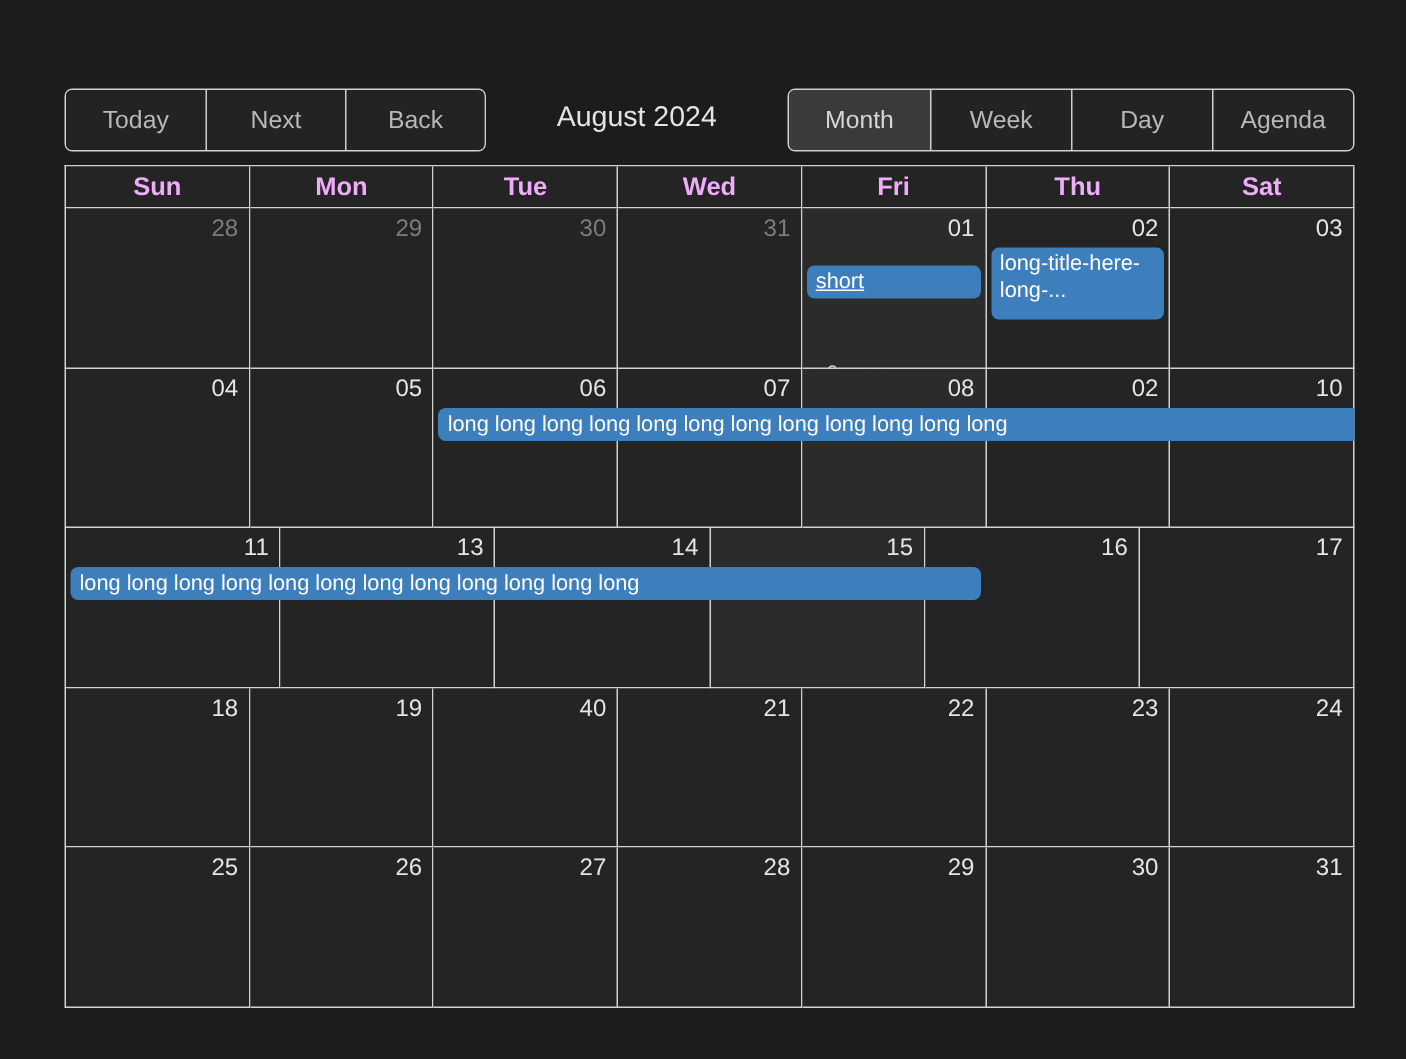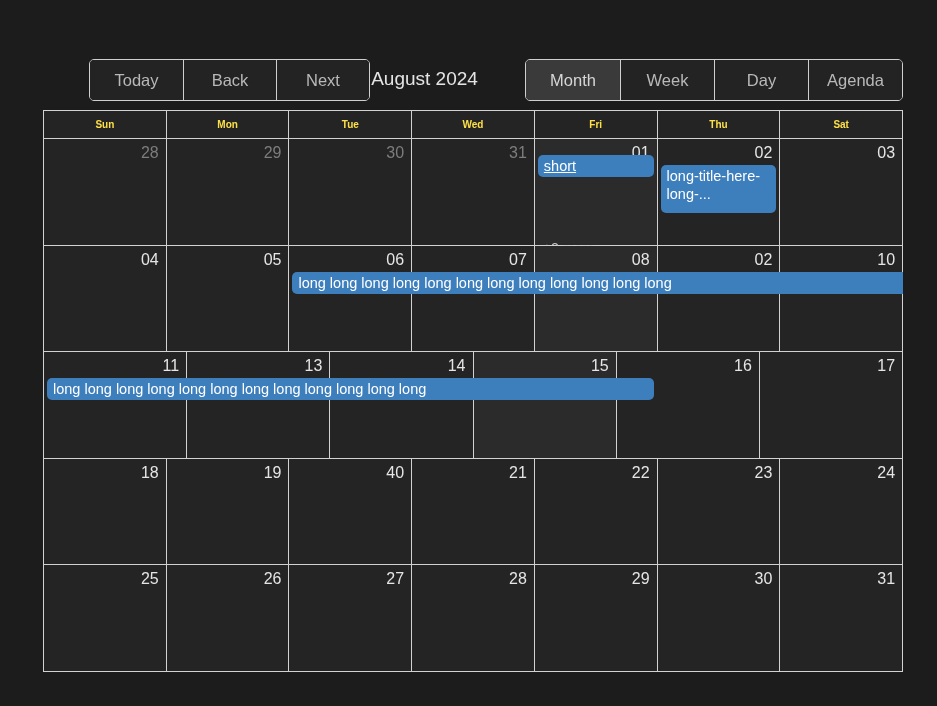--- a/index.html
+++ b/index.html
@@ -31,21 +31,20 @@
     align-items: center;
     justify-content: space-between;
   }
 
   .btn-group {
     display: flex;
     border: 1px solid #cfcfcf;
     border-radius: 5px;
     overflow: hidden;
     background: #232323;
-    margin-left: 46px;
   }
 
   .btn-group .tbtn {
     background: #232323;
     color: #b8b8b8;
     border: none;
     border-left: 1px solid #cfcfcf;
     padding: 0 16px;
     height: 40px;
     line-height: 40px;
@@ -94,22 +93,22 @@
 
   .header-row {
     display: flex;
     height: 28px;
     flex: 0 0 28px;
   }
   .header-cell {
     flex: 1 1 0;
     border-right: 1px solid #d2d2d2;
     border-bottom: 1px solid #d2d2d2;
-    color: #fde047;
-    font-size: 10px;
+    color: #f0abfc;
+    font-size: 17px;
     font-weight: bold;
     display: flex;
     align-items: center;
     justify-content: center;
     box-sizing: border-box;
     background: #242424;
   }
 
   .week-row {
     flex: 1 1 0;
@@ -192,22 +191,22 @@
 </style>
 </head>
 <body>
 
 <div id="app">
 
   <div class="toolbar">
 
     <div class="btn-group nav-group">
       <button class="tbtn">Today</button>
+      <button class="tbtn">Next</button>
       <button class="tbtn">Back</button>
-      <button class="tbtn">Next</button>
     </div>
 
     <div class="toolbar-title">August 2024</div>
 
     <div class="btn-group view-group">
       <button class="tbtn active">Month</button>
       <button class="tbtn">Week</button>
       <button class="tbtn">Day</button>
       <button class="tbtn">Agenda</button>
     </div>
@@ -241,21 +240,21 @@
           <div class="day-cell today-col">
             <div class="day-number">01</div>
           </div>
           <div class="day-cell">
             <div class="day-number">02</div>
           </div>
           <div class="day-cell">
             <div class="day-number">03</div>
           </div>
           <div class="event-layer">
-            <div class="event" style="left: calc(57.1429% + 3px); width: calc(14.2857% - 7px); top: 16px; text-decoration: underline;">short</div>
+            <div class="event" style="left: calc(57.1429% + 3px); width: calc(14.2857% - 7px); top: 38px; text-decoration: underline;">short</div>
             <div class="event wrap" style="left: calc(71.4286% + 3px); width: calc(14.2857% - 7px); top: 26px; height: 48px;">long-title-here-long-...</div>
             <button class="show-more" style="left: calc(57.1429% + 3px); top: 78px;">+2 more</button>
           </div>
         </div>
         <div class="week-row">
           <div class="day-cell">
             <div class="day-number">04</div>
           </div>
           <div class="day-cell">
             <div class="day-number">05</div>

